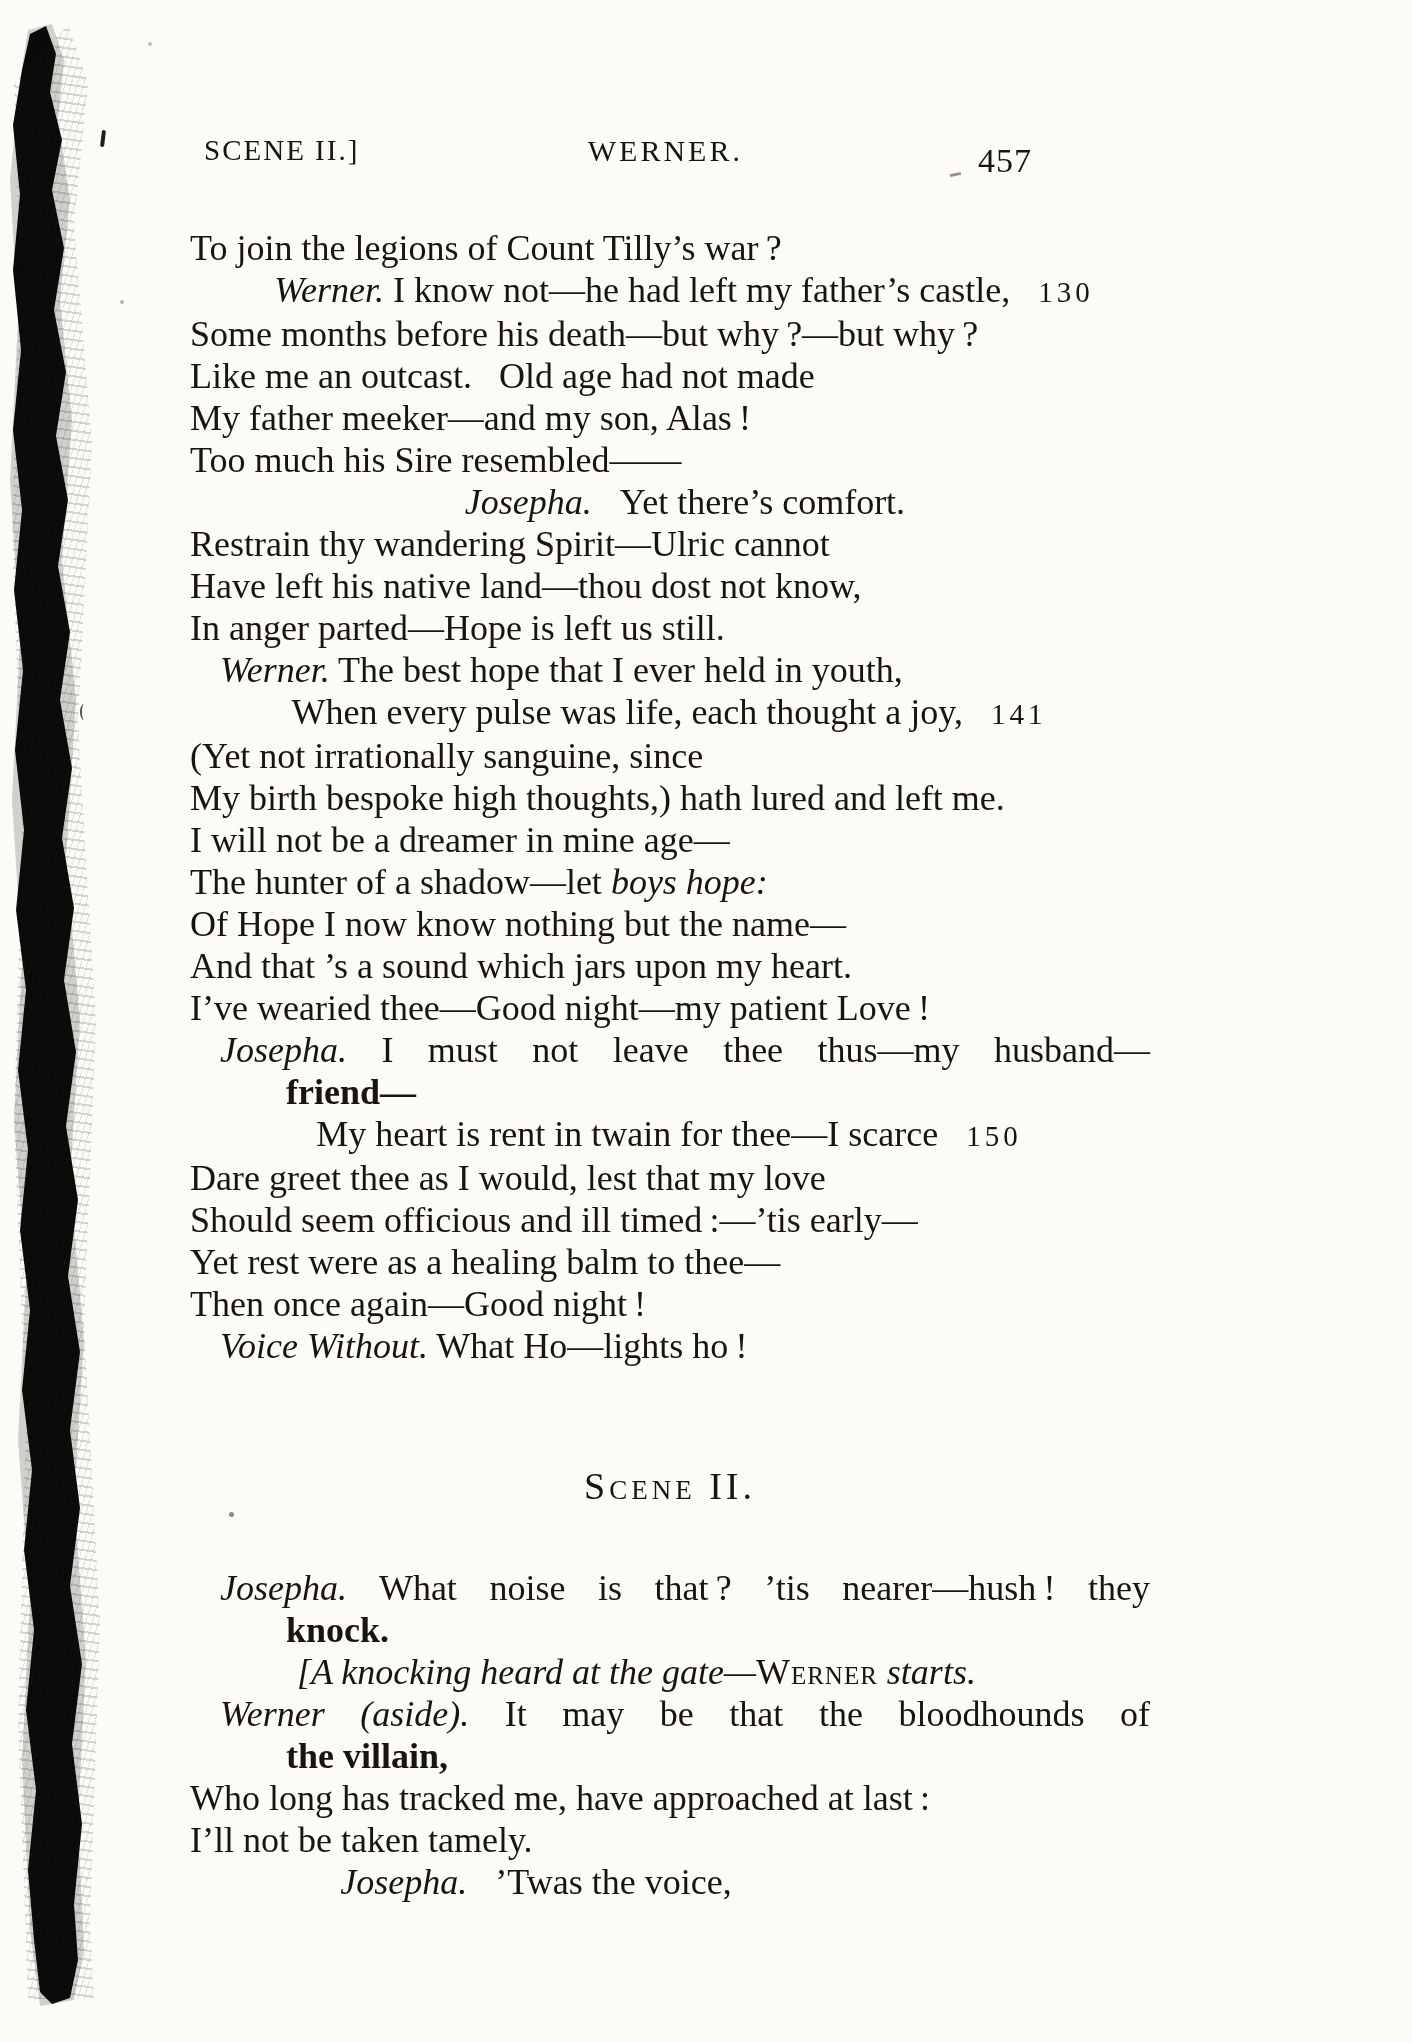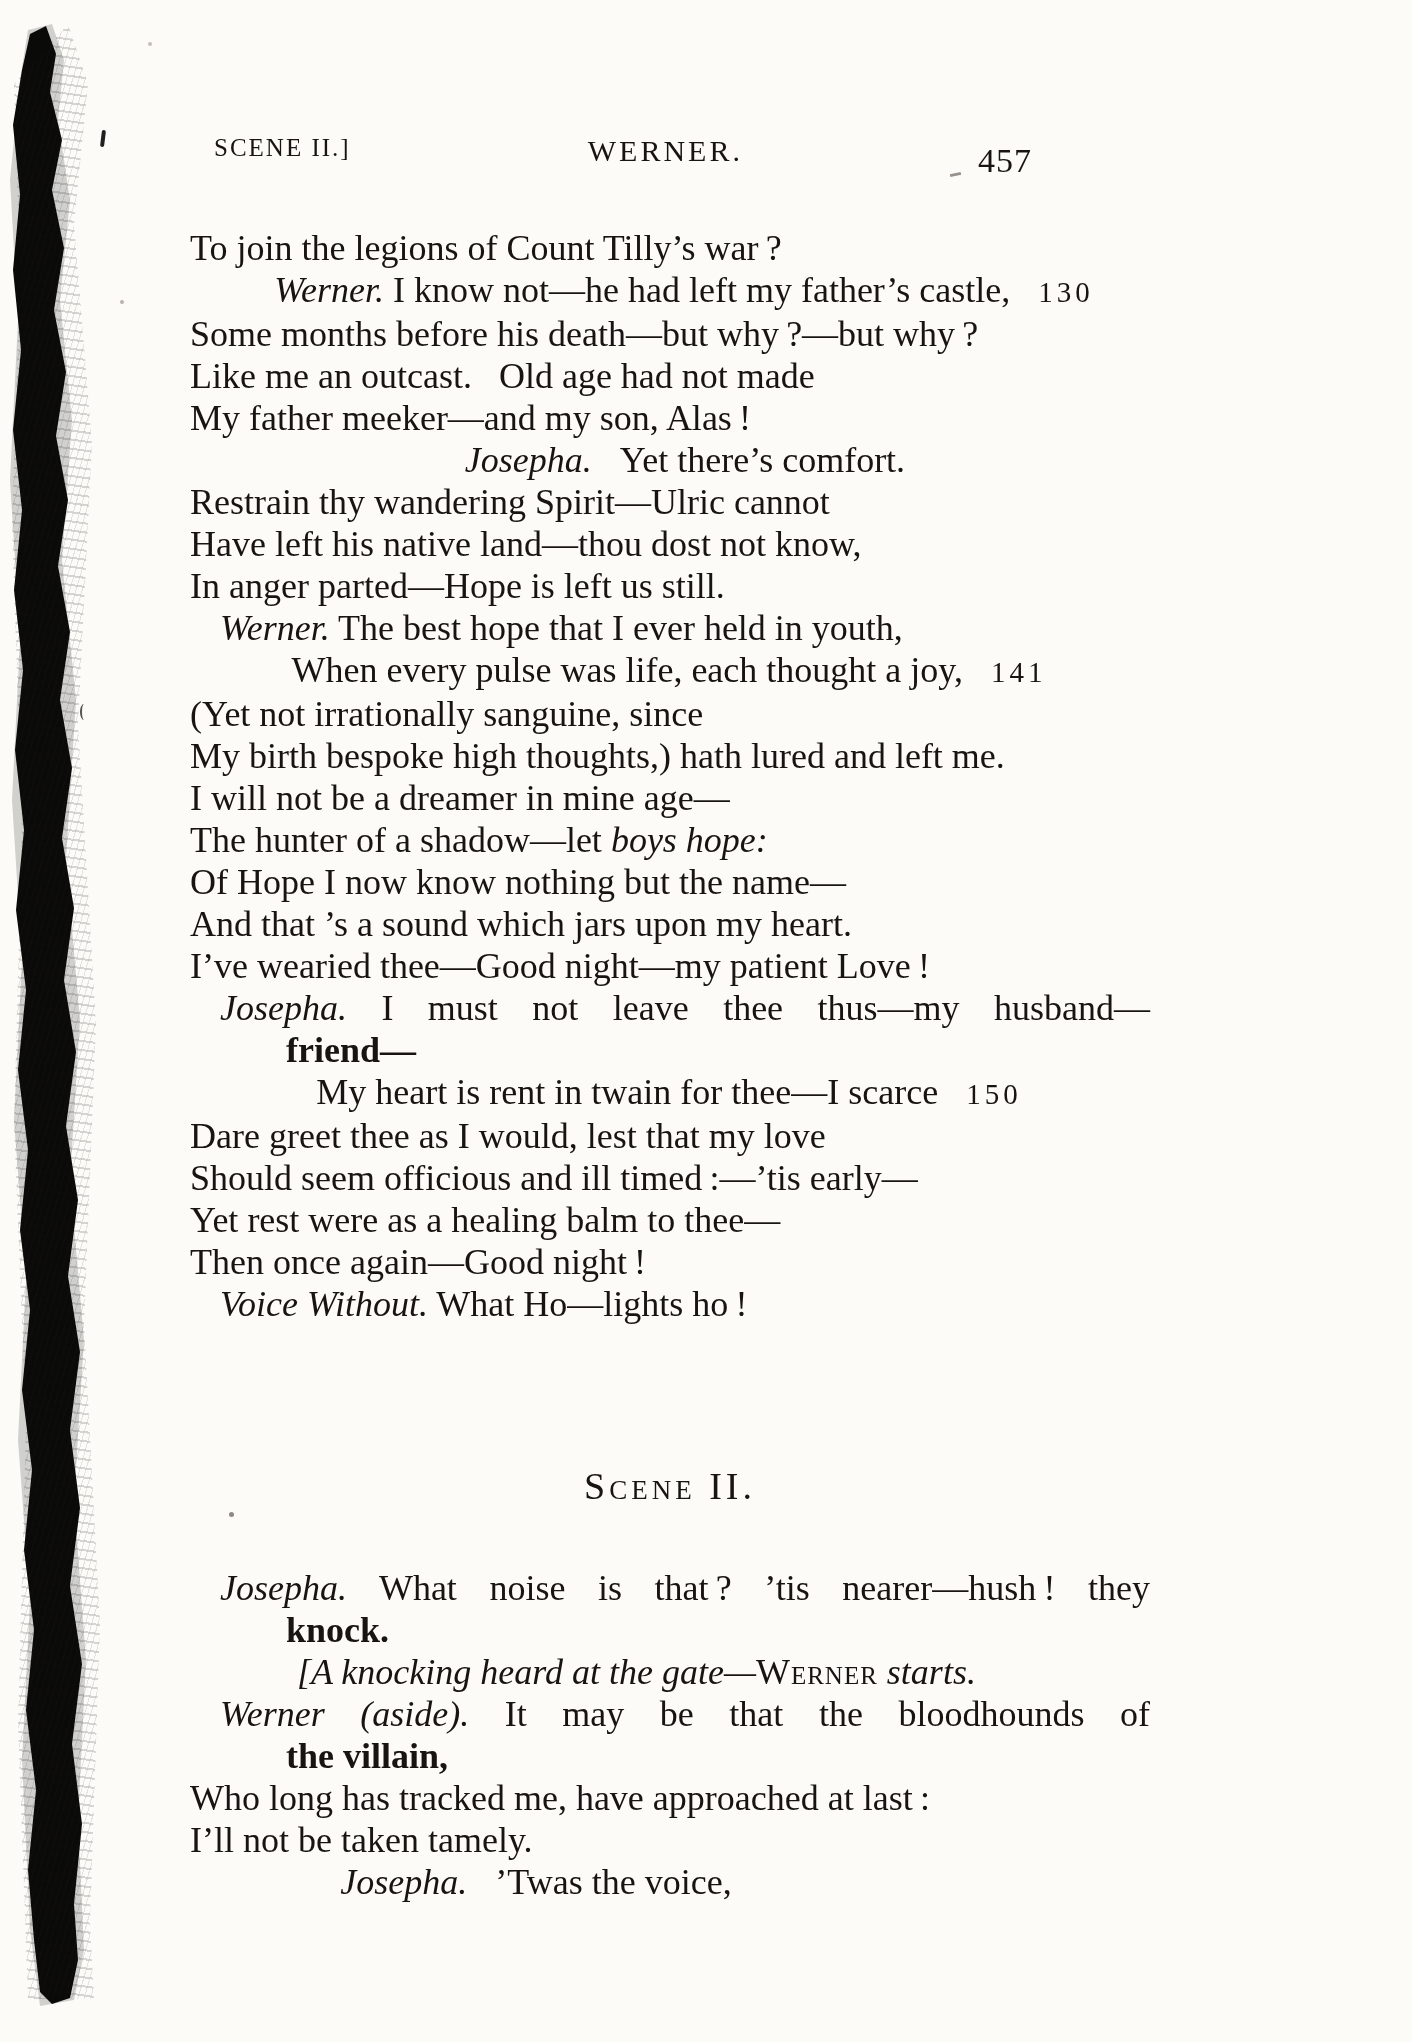--- a/index.html
+++ b/index.html
@@ -38,21 +38,21 @@
   .a-paren  { left:80px; top:704px; width:8px; height:16px; border-left:2px solid #56524c; border-radius:50% 0 0 50%; }
   .a-dot1   { left:120px; top:300px; width:4px; height:4px; background:#b9b4ac; border-radius:50%; }
   .a-dot2   { left:229px; top:1512px; width:5px; height:5px; background:#8e8a83; border-radius:50%; }
   .a-dash   { left:950px; top:173px; width:11px; height:3px; background:#96918a; transform:rotate(-12deg); }
   .a-dot3   { left:148px; top:42px; width:4px; height:4px; background:#c4bfb6; border-radius:50%; }
 
   
   .content { position:absolute; left:190px; top:0; width:960px; }
 
   .running-head { position:absolute; top:130px; left:0; width:100%; height:44px; }
-  .rh-left  { position:absolute; left:24px; top:4px; font-size:25px; letter-spacing:2px; }
+  .rh-left  { position:absolute; left:14px; top:4px; font-size:29px; letter-spacing:2px; }
   .rh-center{ position:absolute; left:50%; transform:translateX(-53%); top:4px; font-size:30px; letter-spacing:3px; }
   .rh-page  { position:absolute; right:118px; top:12px; font-size:34px; letter-spacing:1px; }
 
   .block { position:absolute; left:0; width:100%;margin-top:29px; }
   .block-main   { top:198px; }
   .block-scene2 { top:1538px; }
 
   .line { font-size:36px; line-height:42px; white-space:nowrap; }
   .line.wrapok { white-space:normal; }
   .split { display:flex; justify-content:center; align-items:baseline;gap:28px; }
@@ -97,20 +97,21 @@
 
     <div class="block block-main">
         <div class="line"><span class="left"><span>To join the legions of Count Tilly’s war ?</span></span></div>
         <div class="line ind-speaker split">
           <span class="left"><span class="it">Werner.</span><span> I know not—he had left my father’s castle,</span></span>
           <span class="right lineno">130</span>
         </div>
         <div class="line"><span class="left"><span>Some months before his death—but why ?—but why ?</span></span></div>
         <div class="line"><span class="left"><span>Like me an outcast.  Old age had not made</span></span></div>
         <div class="line"><span class="left"><span>My father meeker—and my son, Alas !</span></span></div>
+        <div class="line"><span class="left"><span>Too much his Sire resembled——</span></span></div>
         <div class="line ind-speaker split">
           <span class="left"><span class="it">Josepha.</span></span>
           <span class="right dialog">Yet there’s comfort.</span>
         </div>
         <div class="line"><span class="left"><span>Restrain thy wandering Spirit—Ulric cannot</span></span></div>
         <div class="line"><span class="left"><span>Have left his native land—thou dost not know,</span></span></div>
         <div class="line"><span class="left"><span>In anger parted—Hope is left us still.</span></span></div>
         <div class="line ind-speaker"><span class="left"><span class="it">Werner.</span><span> The best hope that I ever held in youth,</span></span></div>
         <div class="line split">
           <span class="left"><span>When every pulse was life, each thought a joy,</span></span>

